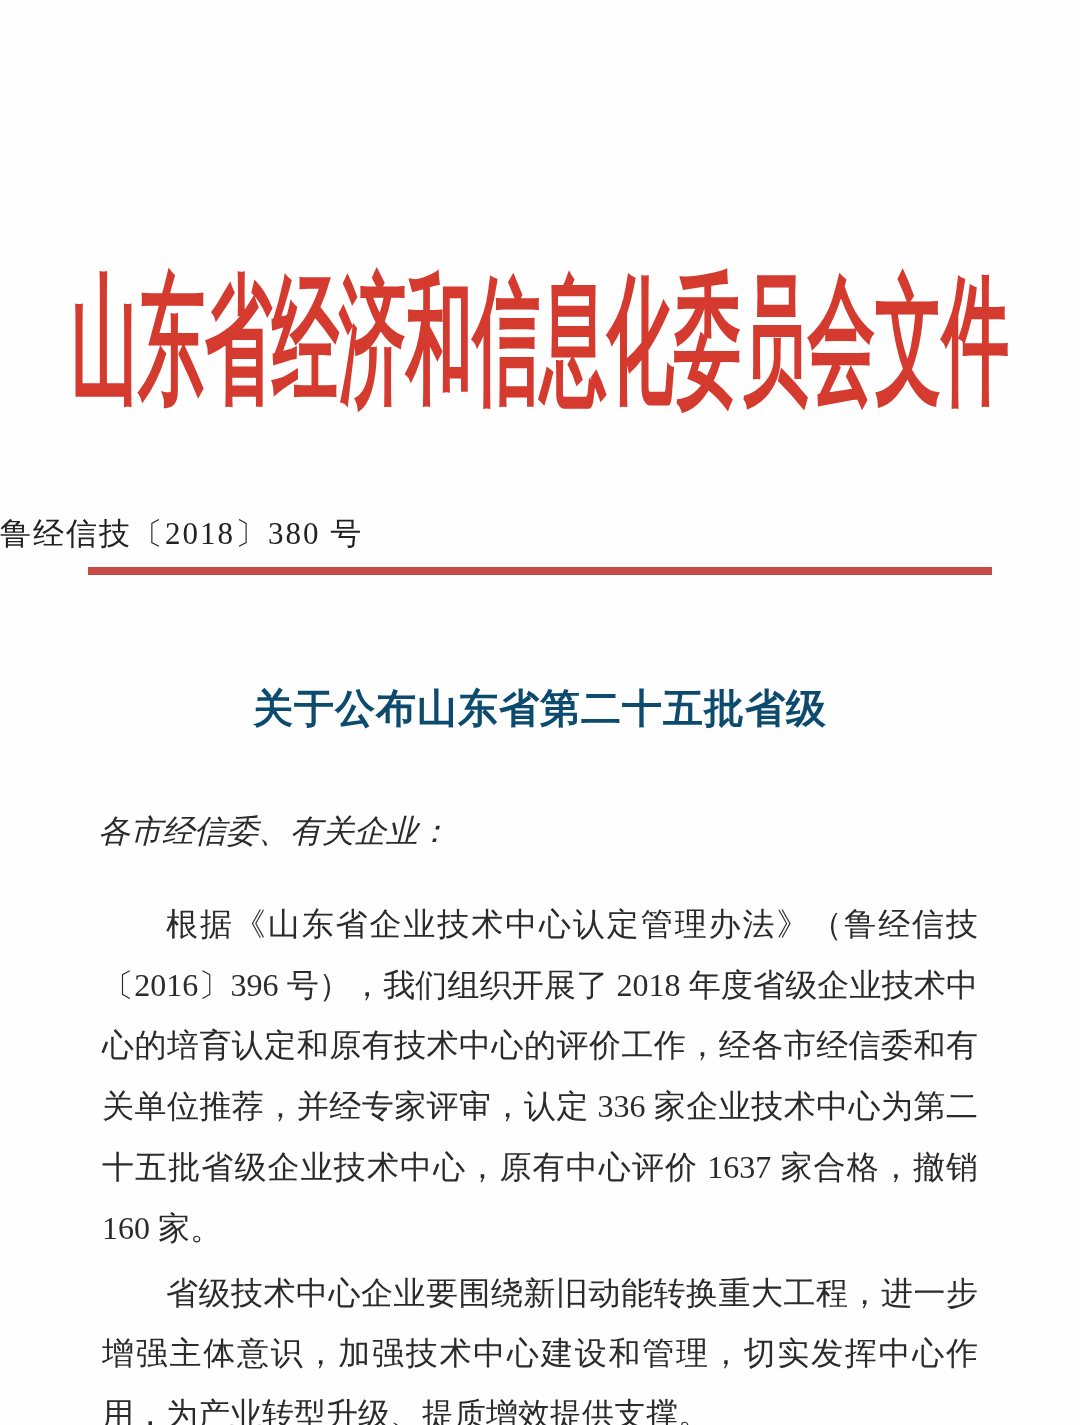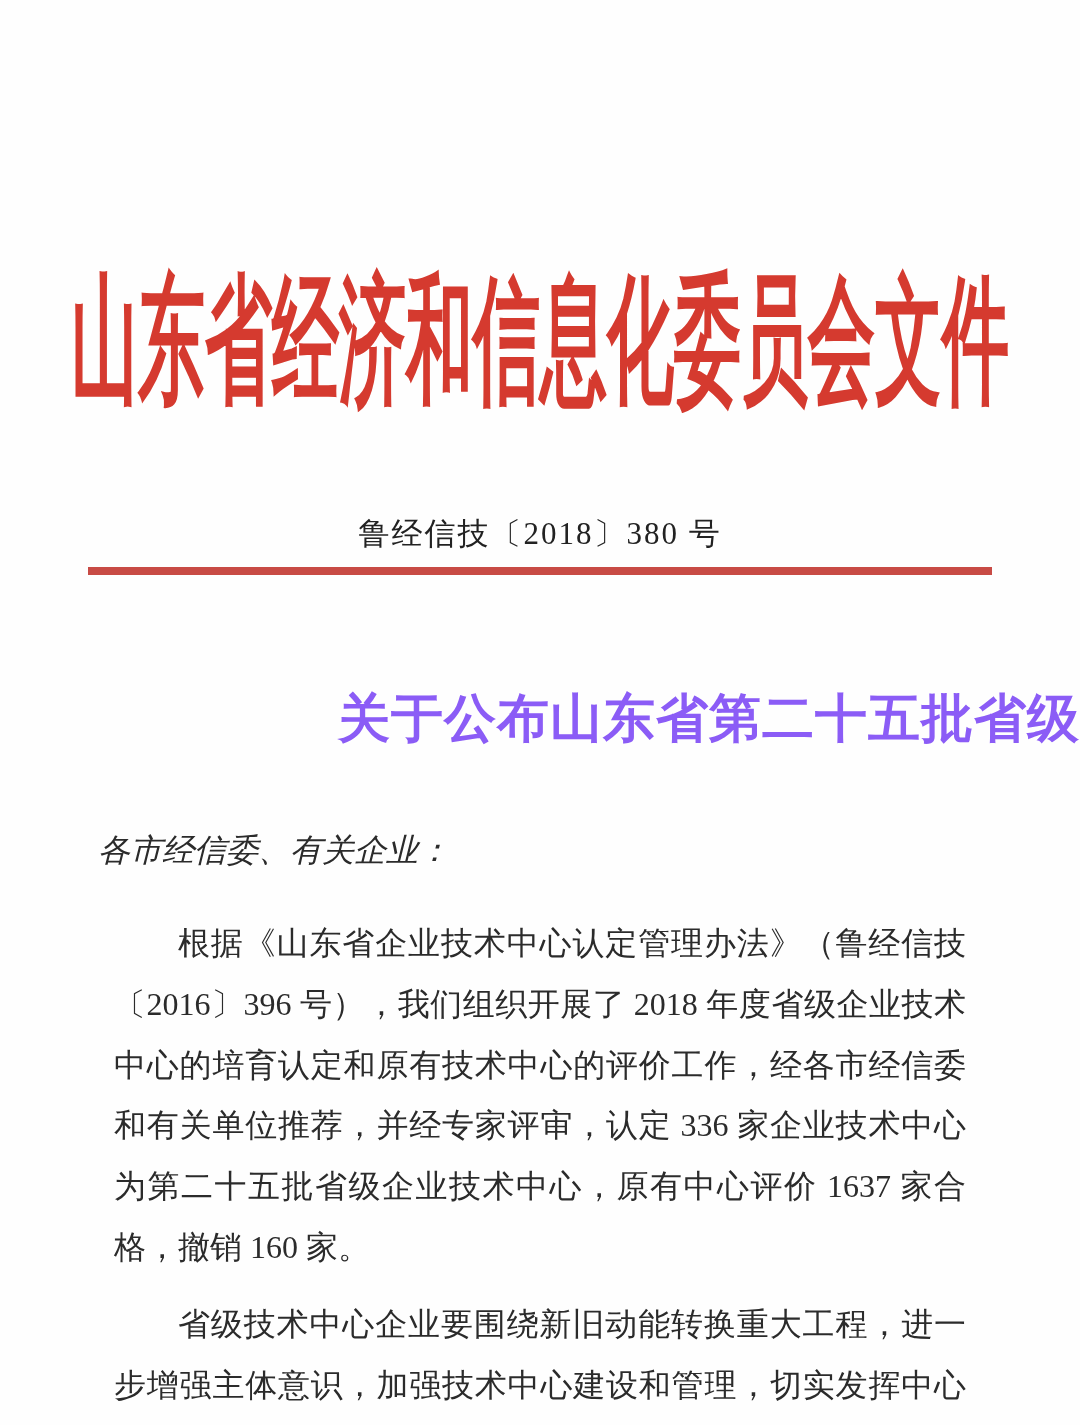--- a/index.html
+++ b/index.html
@@ -29,56 +29,56 @@
     font-size: 67px;
     font-weight: bold;
     white-space: nowrap;
     transform: scaleY(2.08);
     transform-origin: center center;
     letter-spacing: 0px;
   }
   
   .doc-number {
     margin-top: 96px;
-    text-align: center;
+    text-align: left;
     font-size: 31px;
     letter-spacing: 2px;
     color: #222222;
   }
   
   .red-divider {
     margin: 12px 88px 0 88px;
     height: 8px;
     border: none;
   }
   
   .notice-title {
     margin-top: 102px;
-    text-align: right;
+    text-align: center;
     font-weight: bold;
-    color: #8b5cf6;
-    font-size: 52px;
+    color: #0c4a6e;
+    font-size: 40px;
     line-height: 1.6;
     letter-spacing: 1px;
   }
   
   .body-text {
     margin-top: 60px;
     padding: 0 98px;
     font-size: 32px;
     line-height: 1.9;
     text-align: justify;
     color: #2b2b2b;
   }
   .salutation {
     text-indent: 0;
     font-style: italic;
   }
   .body-paragraph {
-    margin: 16px;
+    margin: 4px;
     text-indent: 2em;
   }
 </style>
 </head>
 <body>
 
 <div class="page">
 
   <div class="org-title-wrap">
     <div class="org-title" style="color: rgb(213, 58, 47);">山东省经济和信息化委员会文件</div>

